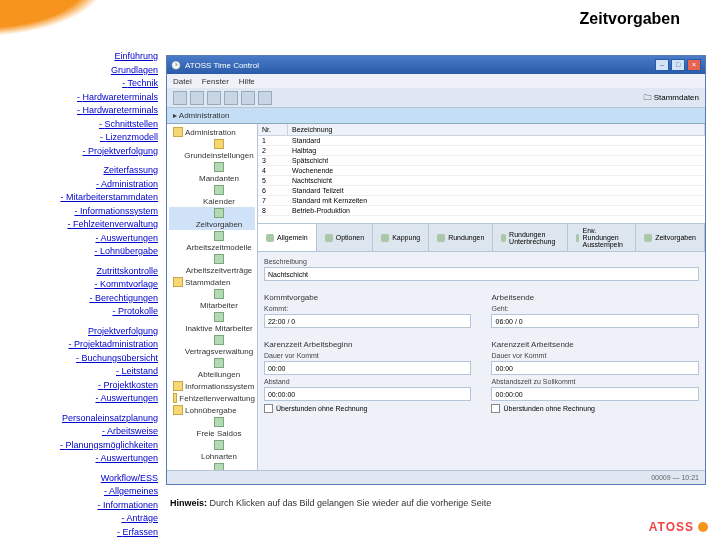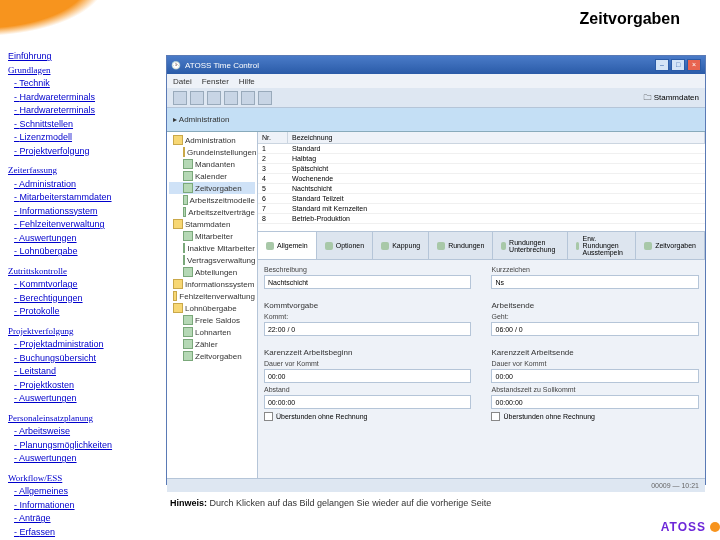--- a/index.html
+++ b/index.html
@@ -3,43 +3,43 @@
 <meta charset="utf-8">
 <style>
   * { box-sizing: border-box; margin: 0; padding: 0; }
   body { font-family: Arial, sans-serif; font-size: 10px; background: #fff; width: 720px; height: 540px; position: relative; overflow: hidden; }
   
   .orange-swoosh { position: absolute; top: 0; left: 0; width: 200px; height: 60px; background: radial-gradient(ellipse 180px 80px at -20px -20px, #f7941e 0%, #f7941e 60%, transparent 70%); z-index: 0; }
   
   .header-title { position: absolute; top: 10px; right: 40px; font-size: 16px; font-weight: bold; color: #000; z-index: 2; }
   
   .sidebar { position: absolute; top: 50px; left: 8px; width: 150px; font-size: 9px; line-height: 1.5; z-index: 2; }
-  .sidebar a { color: #00c; text-decoration: underline; display: block; }
+  .sidebar a { color: #00c; text-decoration: underline; display: block; text-align: right; }
   .sidebar .section { margin-bottom: 6px; }
-  .sidebar .section-head { text-decoration: underline; color: #00c; display: block; font-family: Liberation Serif, serif; }
+  .sidebar .section-head { text-decoration: underline; color: #00c; display: block; }
   .sidebar .sub { padding-left: 6px; }
   .sidebar .sub::before { content: "- "; }
   
   .app-window { position: absolute; top: 55px; left: 166px; width: 540px; height: 430px; border: 1px solid #5a7ab5; background: #f4f6fa; font-size: 8px; }
   .titlebar { background: linear-gradient(#4a7bc8, #2a5ba8); color: #fff; height: 18px; display: flex; align-items: center; padding: 0 4px; justify-content: space-between; }
   .titlebar-left { display: flex; align-items: center; gap: 4px; }
   .win-btns { display: flex; gap: 2px; }
   .win-btn { width: 14px; height: 12px; background: #d4e4f7; border: 1px solid #2a5ba8; font-size: 7px; text-align: center; line-height: 10px; color: #2a5ba8; }
   .win-btn.close { background: #e86450; color: #fff; }
   
   .menubar { background: #eef2f8; height: 14px; display: flex; gap: 10px; padding: 0 6px; align-items: center; font-size: 8px; color: #333; }
   .toolbar { background: #dee7f2; height: 20px; border-bottom: 1px solid #b5c5d8; display: flex; align-items: center; justify-content: space-between; padding: 0 6px; }
   .tb-icons { display: flex; gap: 3px; }
   .tb-icon { width: 14px; height: 14px; background: #c8d5e5; border: 1px solid #9ab; }
-  .subbar { background: #c4dff5; height: 24px; border-bottom: 1px solid #8ab; display: flex; align-items: center; padding: 0 6px; font-size: 8px; color: #333; }
+  .subbar { background: #c4dff5; height: 16px; border-bottom: 1px solid #8ab; display: flex; align-items: center; padding: 0 6px; font-size: 8px; color: #333; }
   
   .app-body { display: flex; height: calc(100% - 18px - 14px - 20px - 16px - 14px); }
   .tree-panel { width: 160px; background: #fff; border-right: 1px solid #b5c5d8; overflow: auto; padding: 2px; }
   .tree-item { display: flex; align-items: center; gap: 2px; padding: 1px 0 1px 4px; font-size: 8px; color: #333; white-space: nowrap; }
-  .tree-item.lvl1 { padding-left: 14px; }
+  .tree-item.lvl1 { padding-left: 14px; flex-direction: column; }
   .tree-icon { width: 10px; height: 10px; display: inline-block; }
   .folder { background: #f7d774; border: 1px solid #c9a84a; }
   .leaf { background: #b5d8b5; border: 1px solid #7aa87a; }
   .sel { background: #cfe2f7; }
   
   .right-panel { flex: 1; display: flex; flex-direction: column; }
   .list-panel { height: 100px; background: #fff; border-bottom: 1px solid #b5c5d8; overflow: hidden; }
   .list-head { display: flex; background: #eef2f8; border-bottom: 1px solid #cbd5e0; font-size: 7px; }
   .list-head div { padding: 2px 4px; border-right: 1px solid #cbd5e0; }
   .list-row { display: flex; font-size: 7px; border-bottom: 1px solid #f0f0f0; }
@@ -60,21 +60,21 @@
   .fg-input { width: 100%; height: 14px; background: #fff; border: 1px solid #b5c5d8; font-size: 7px; padding: 0 3px; }
   .fg-check { display: flex; align-items: center; gap: 3px; font-size: 7px; margin-top: 3px; }
   .chk { width: 9px; height: 9px; border: 1px solid #888; background: #fff; }
   .section-label { font-size: 8px; font-weight: normal; margin: 6px 0 3px; color: #333; }
   
   .statusbar { height: 14px; background: #dee7f2; border-top: 1px solid #b5c5d8; display: flex; justify-content: flex-end; align-items: center; padding: 0 6px; font-size: 7px; color: #666; }
   
   .hint { position: absolute; bottom: 32px; left: 170px; font-size: 9px; color: #333; }
   .hint b { color: #000; }
   
-  .footer-logo { position: absolute; bottom: 6px; right: 0; font-size: 12px; font-weight: bold; letter-spacing: 1px; color: #6d28d9; display: flex; align-items: center; gap: 4px; }
+  .footer-logo { position: absolute; bottom: 6px; right: 12px; font-size: 12px; font-weight: bold; letter-spacing: 1px; color: #ef4444; display: flex; align-items: center; gap: 4px; }
   .logo-dot { width: 10px; height: 10px; border-radius: 50%; background: #f7941e; }
 </style>
 </head>
 <body>
 
 <div class="orange-swoosh"></div>
 <div class="header-title">Zeitvorgaben</div>
 
 <div class="sidebar">
   <a href="#">Einführung</a>
@@ -307,24 +307,20 @@
             <div class="tab">
               <span class="tab-icon"></span>
               <span>Zeitvorgaben</span>
             </div>
           </div>
         <div class="detail-body">
           <div class="form-row">
             <div class="form-group">
               <span class="fg-label">Beschreibung</span>
               <input class="fg-input" value="Nachtschicht" style="">
-            </div>
-            <div class="form-group">
-              <span class="fg-label">Kurzzeichen</span>
-              <input class="fg-input" value="Ns" style="">
             </div>
           </div>
           <div class="form-row">
             <div class="form-group">
               <div class="section-label">Kommtvorgabe</div>
               <span class="fg-label">Kommt:</span>
               <input class="fg-input" value="22:00 / 0" style="">
             </div>
             <div class="form-group">
               <div class="section-label">Arbeitsende</div>

